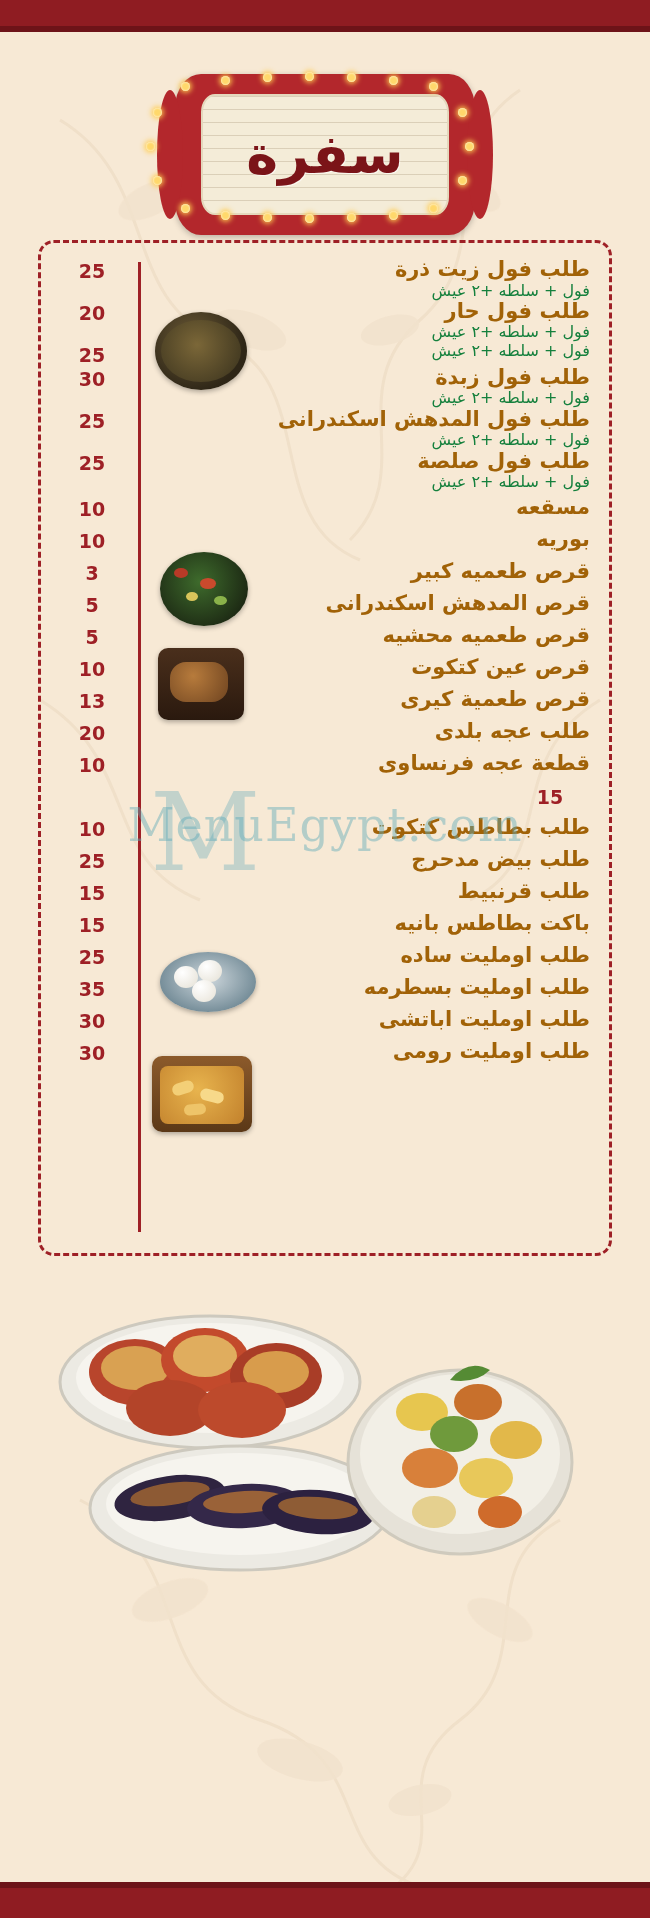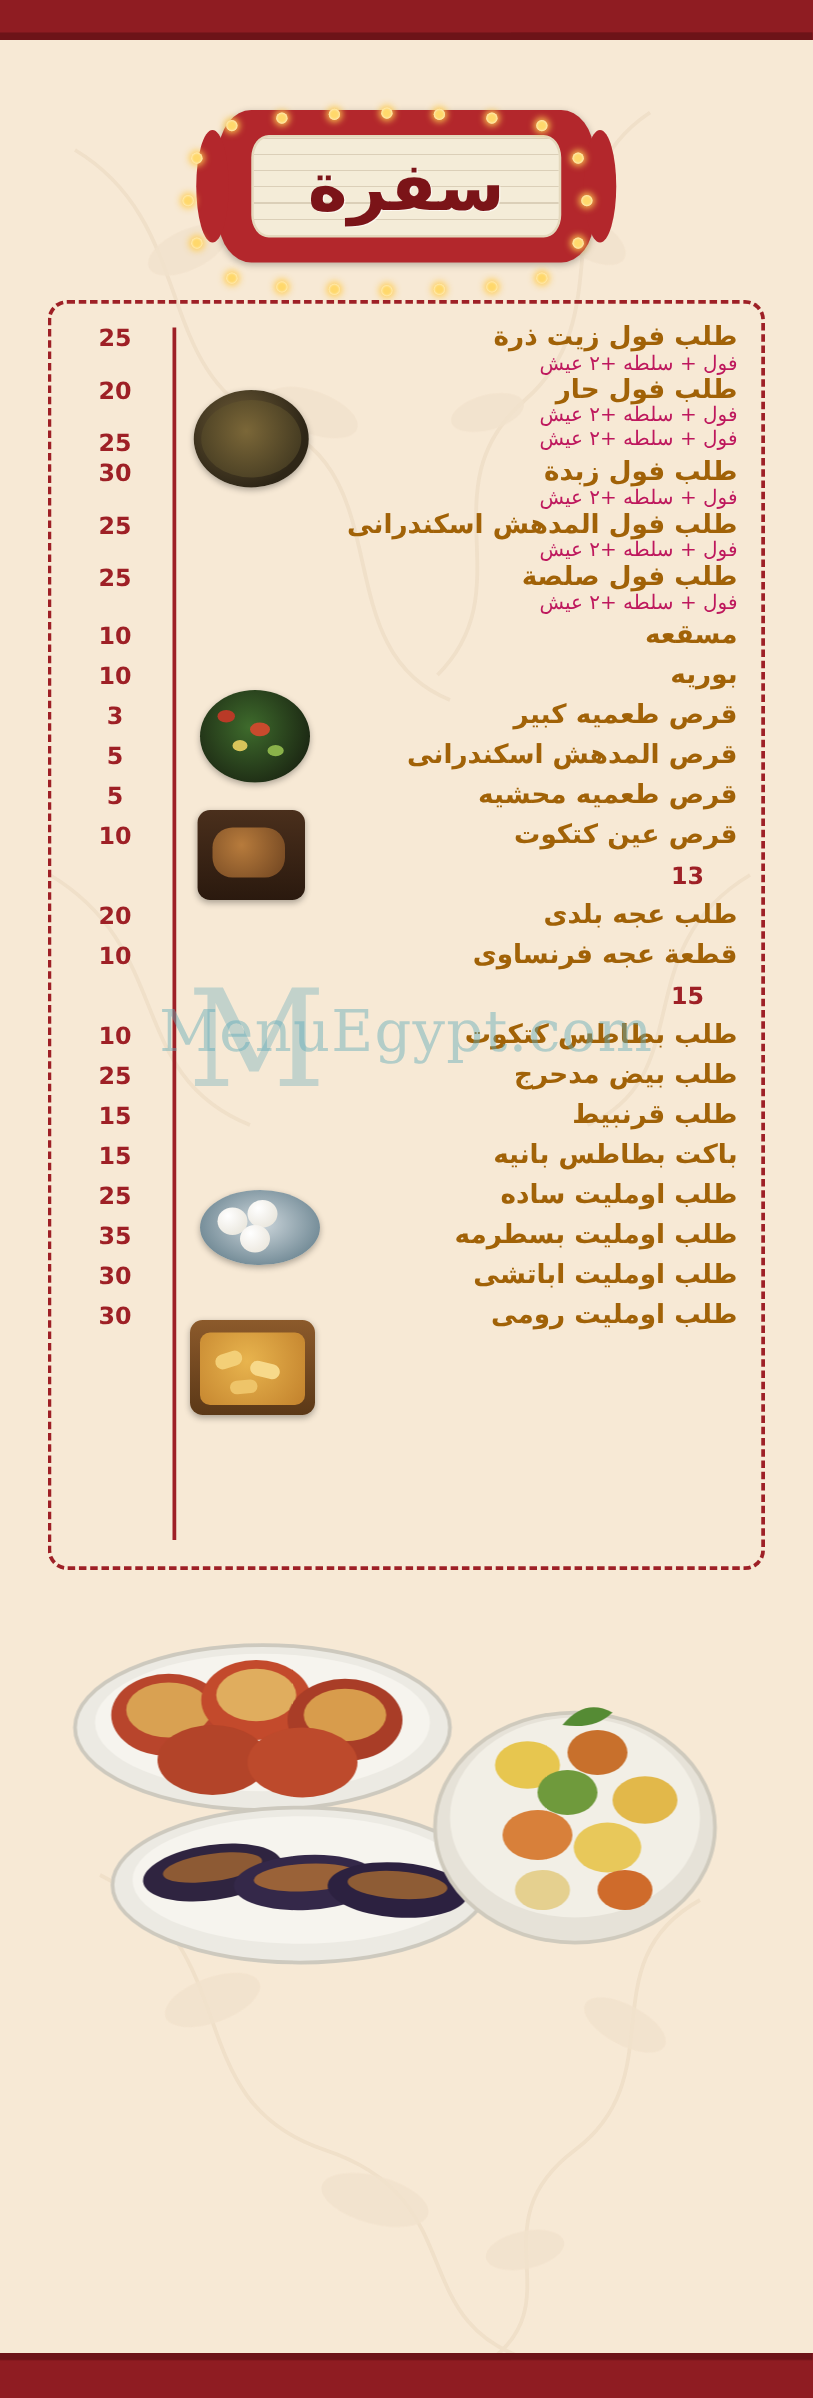--- a/index.html
+++ b/index.html
@@ -30,22 +30,22 @@
     position:absolute;bottom:0;left:0;right:0;height:30px;
     background:#8f1c22;
   }
   .bottombar:before{
     content:"";position:absolute;left:0;right:0;top:-6px;height:6px;
     background:#6d1318;
   }
 
   
   .sign-wrap{
-    position:absolute;top:88px;left:50%;transform:translateX(-50%);
-    width:300px;height:122px;
+    position:absolute;top:74px;left:50%;transform:translateX(-50%);
+    width:300px;height:161px;
   }
   .sign-outer{
     position:absolute;inset:0;
     background:#b3272c;
     border-radius:26px/34px;
     box-shadow:0 2px 6px rgba(0,0,0,.25);
   }
   .sign-outer:before,.sign-outer:after{
     content:"";position:absolute;top:16px;bottom:16px;width:26px;
     background:#b3272c;border-radius:50%;
@@ -99,21 +99,21 @@
     flex:1;
     text-align:right;
     padding-right:6px;
   }
   .item-name{
     font-size:21px;font-weight:bold;color:#a16207;
     line-height:1.12;
     white-space:nowrap;
   }
   .item-desc{
-    font-size:16px;color:#be185d;
+    font-size:16px;color:#15803d;
     line-height:1.15;
     white-space:nowrap;
   }
   .price{
     width:92px;min-width:92px;
     text-align:center;
     font-size:19px;font-weight:bold;color:#9e2026;
     padding-top:2px;
   }
   .row.with-desc .price{padding-top:2px;}
@@ -287,20 +287,23 @@
         </div>
       <div class="price">5</div>
     </div>
     <div class="row" style="margin-top:8px">
       <div class="names">
           <div class="item-name">قرص عين كتكوت</div>
         </div>
       <div class="price">10</div>
     </div>
     <div class="row" style="margin-top:8px">
+      <div class="names">
+          <div class="item-name">قرص طعمية كيرى</div>
+        </div>
       <div class="price">13</div>
     </div>
     <div class="row" style="margin-top:8px">
       <div class="names">
           <div class="item-name">طلب عجه بلدى</div>
         </div>
       <div class="price">20</div>
     </div>
     <div class="row" style="margin-top:8px">
       <div class="names">

